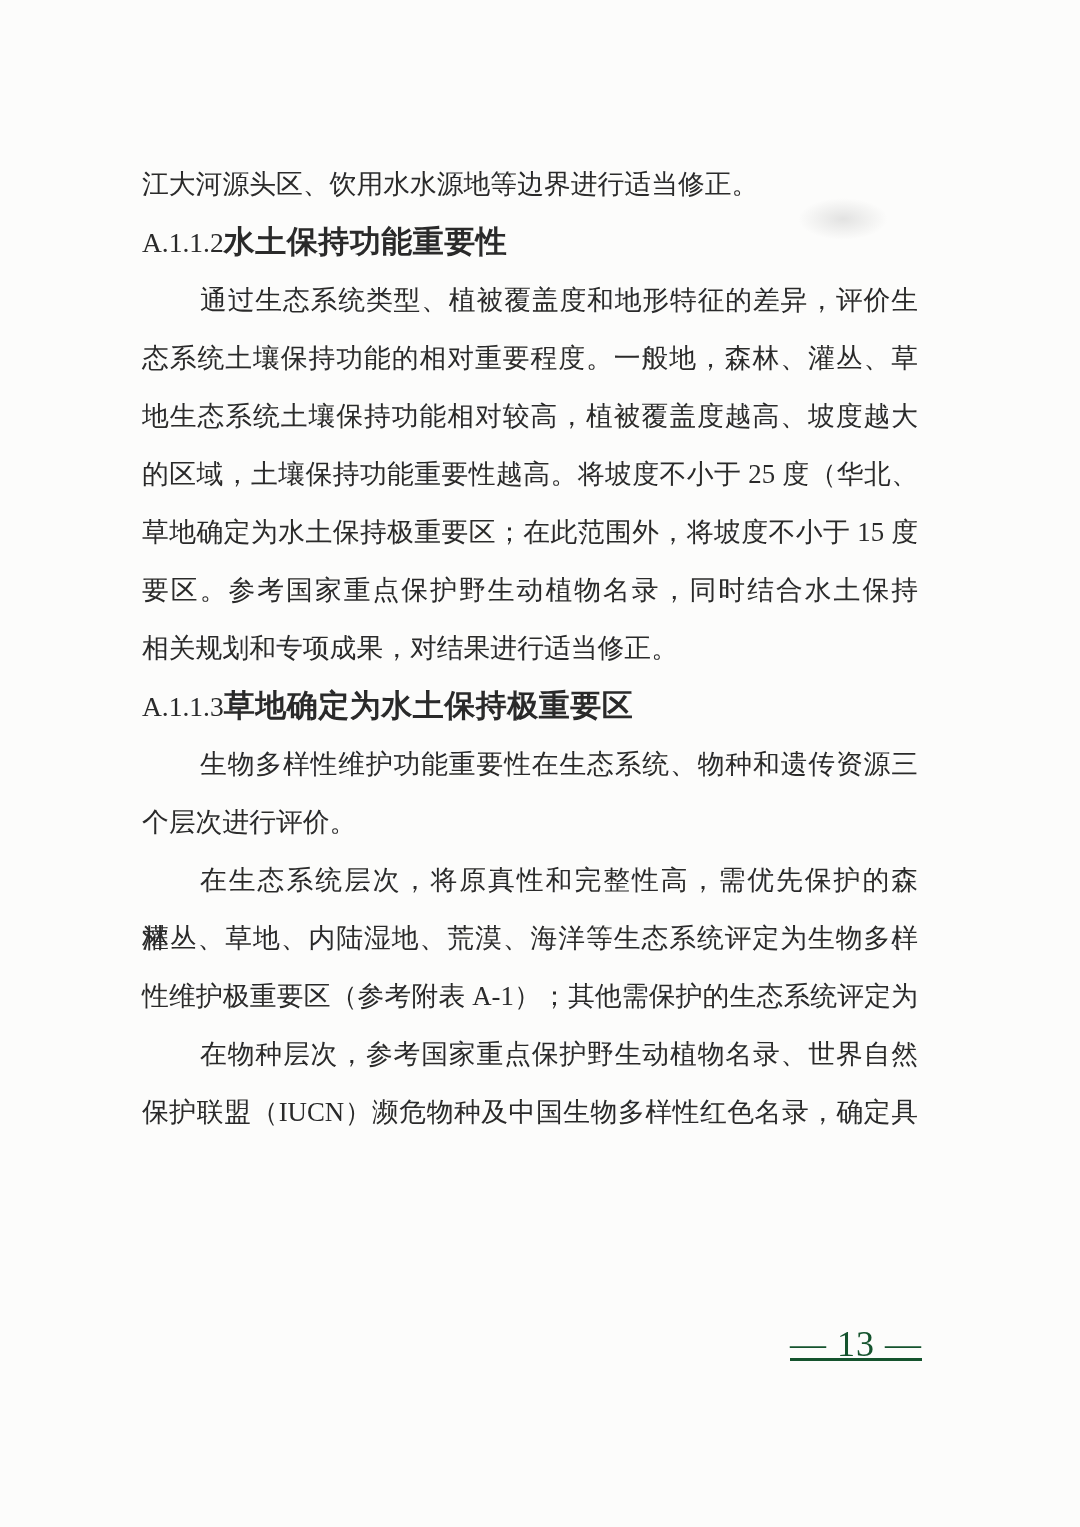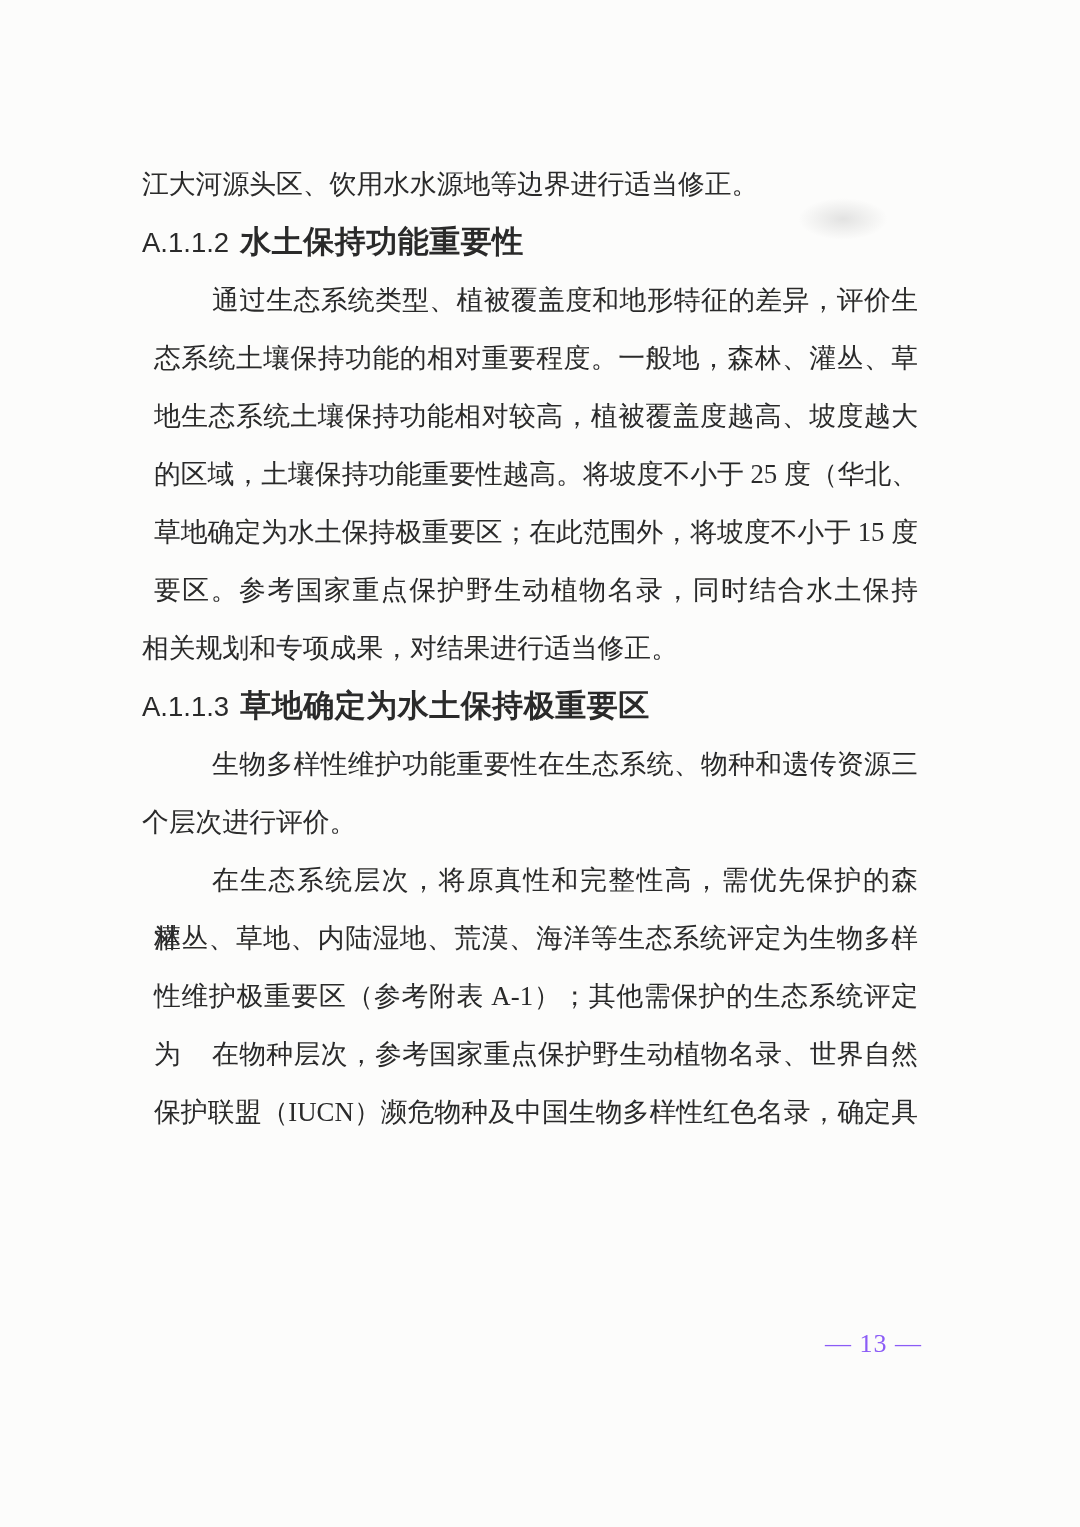--- a/index.html
+++ b/index.html
@@ -35,45 +35,44 @@
     line-height:58px;
     font-size:26.8px;
     letter-spacing:0;
     white-space:nowrap;
     text-rendering:optimizeLegibility;
   }
   .line.j{
     white-space:normal;
     text-align:justify;
     text-align-last:justify;
-    margin-left:12px;
   }
   .line.in{
     text-indent:58px;
   }
   .heading .sec-num{
-    font-family:Liberation Sans, sans-serif;
+    font-family:Liberation Serif, serif;
     font-size:27.5px;
-    margin-right:11px;
   }
   .heading .sec-title{
     font-family:"Liberation Sans","DejaVu Sans",sans-serif;
     font-weight:bold;
     font-size:31px;
     letter-spacing:0.5px;
   }
   .page-number{
     position:absolute;
     top:1315px;
     right:158px;
     height:58px;
     line-height:58px;
-    font-size:26px;
-    color:#8b5cf6;
+    font-size:36px;
+    color:#14532d;
     letter-spacing:1px;
+    text-decoration:underline;
   }
 </style>
 </head>
 <body>
 
 <div class="page">
 
   <div class="smudge"></div>
 
   <div class="content">

